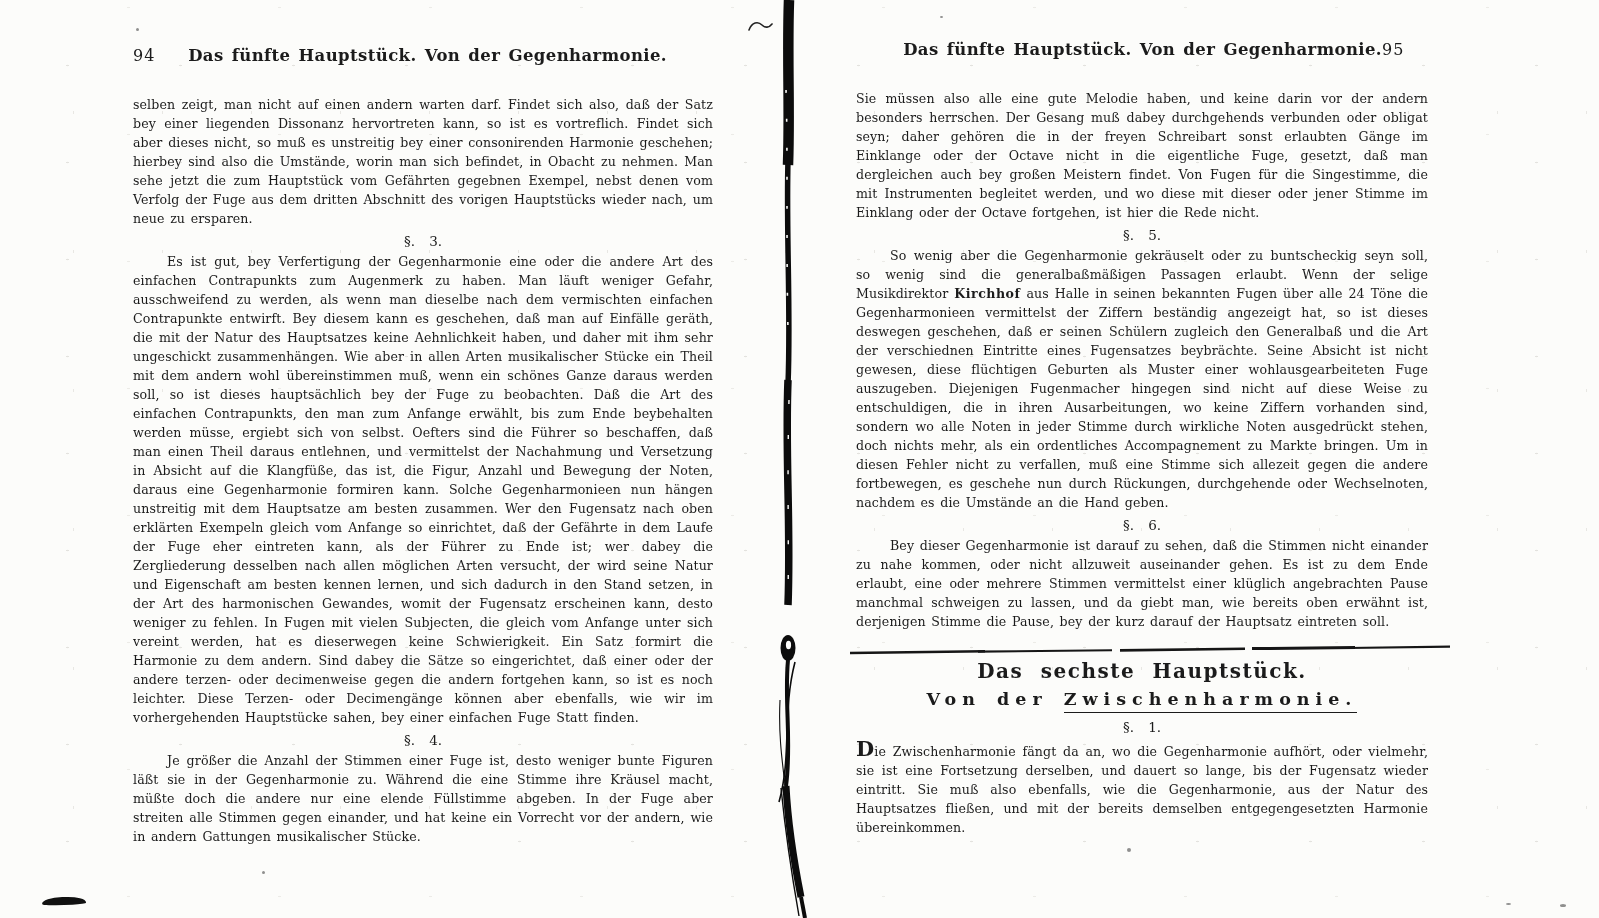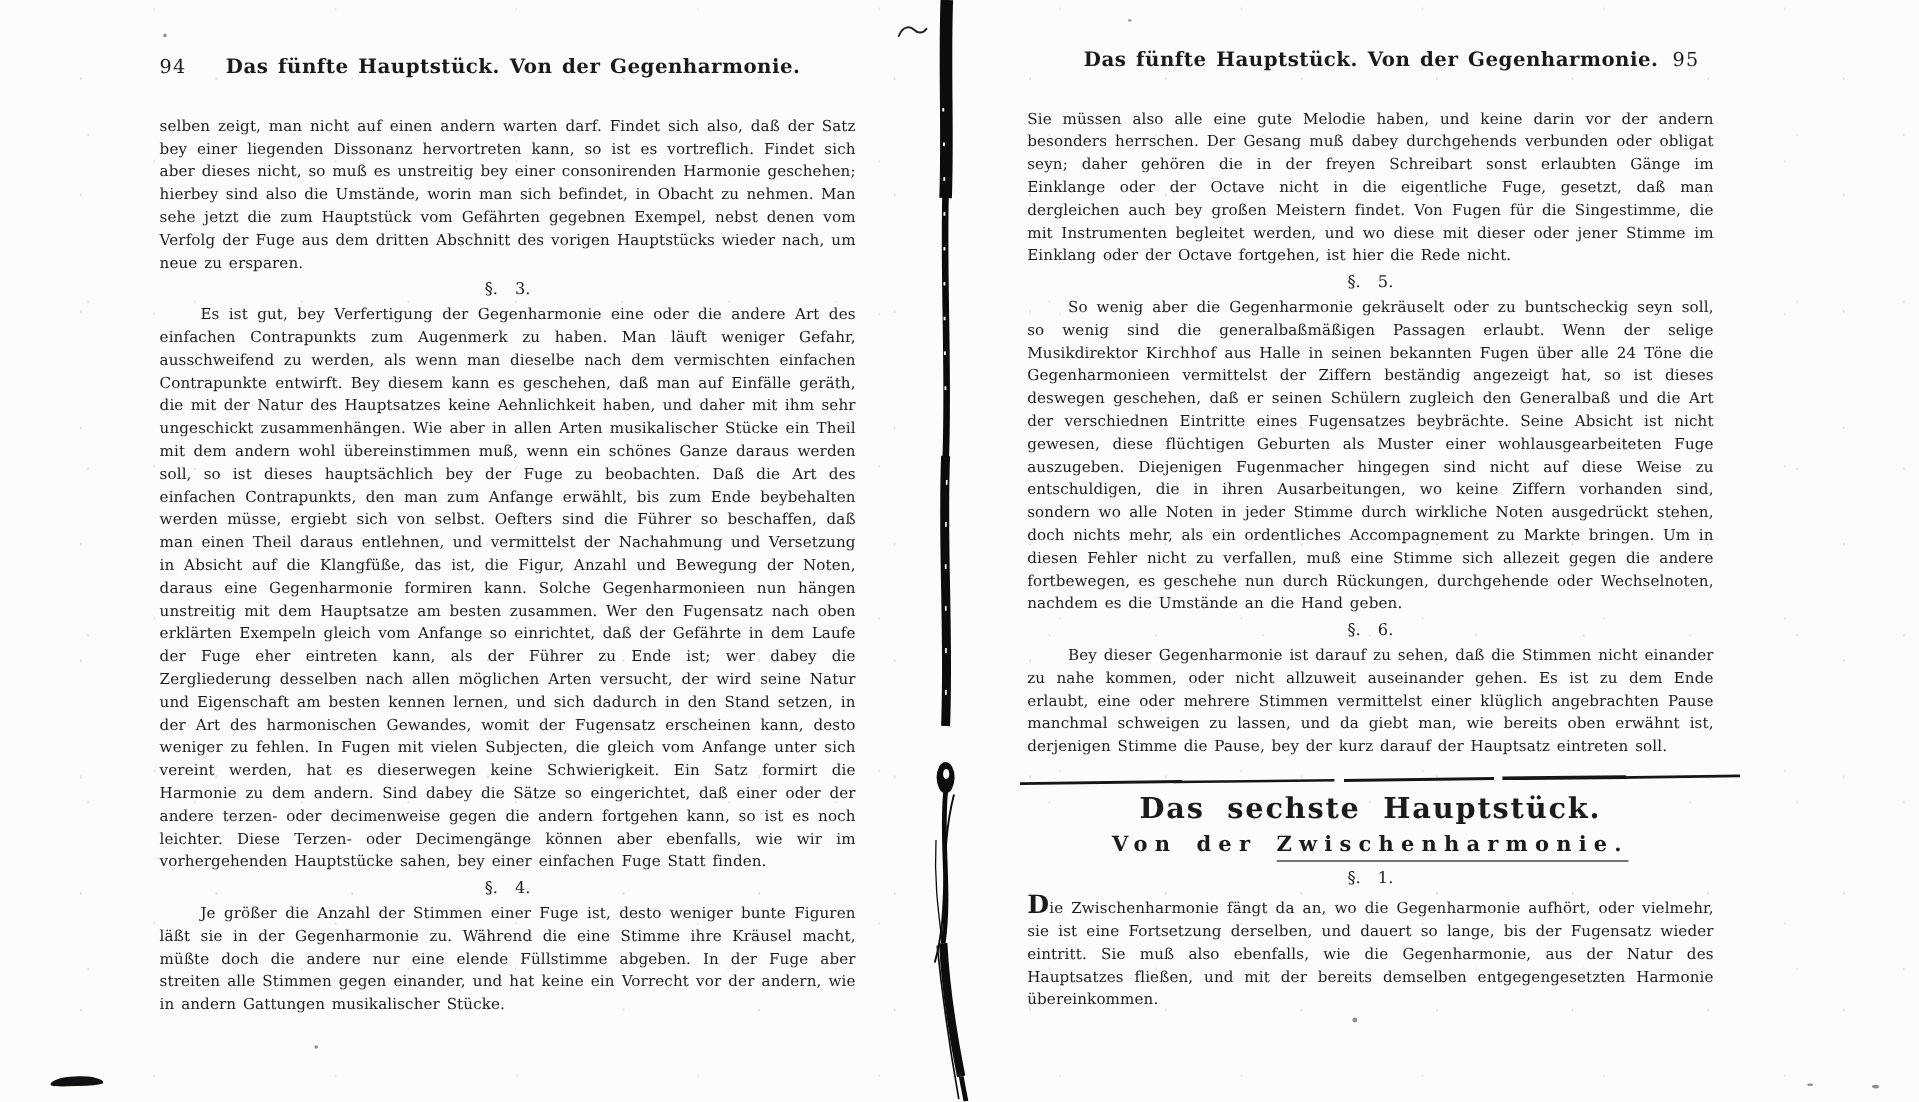--- a/index.html
+++ b/index.html
@@ -14,45 +14,45 @@
     background-position: 11px 17px, 53px 71px, 29px 43px;
     font-family:"DejaVu Serif","Liberation Serif",serif;
     color:#1b1b1b;
   }
   .page { position:absolute; }
   .page-left  { left:133px; top:46px;  width:580px; }
   .page-right { left:856px; top:40px;  width:572px; }
 
   .head-row { display:flex; align-items:baseline; margin-bottom:30px; }
   .page-num { width:46px; font-size:16px; letter-spacing:1px; }
-  .page-num.right { text-align:center; }
+  .page-num.right { text-align:left; }
   .running-head {
     flex:1; text-align:right; font-size:16.5px; font-weight:bold;
     letter-spacing:0.4px; word-spacing:2px; white-space:nowrap;
   }
 
   .body-para {
     margin:0; font-size:12.6px; line-height:19px;
     text-align:justify; letter-spacing:0.1px; word-spacing:1.5px;
   }
   .body-para.indent { text-indent:34px; }
 
   .section-mark {
     text-align:center; font-size:13.5px; margin:5px 0 3px 0;
     word-spacing:10px;
   }
 
-  .schwabacher { font-weight:normal; letter-spacing:0.5px; }
+  .schwabacher { font-weight:bold; letter-spacing:0.5px; }
 
   .divider-wrap { margin:14px 0 6px -6px; height:8px; position:relative; }
   .divider-svg { position:absolute; left:0; top:0; }
 
   .chapter { text-align:center; }
   .chapter-title {
-    margin:2px 0 6px 0; font-size:24px; font-weight:bold;
+    margin:2px 0 6px 0; font-size:20px; font-weight:bold;
     letter-spacing:1.5px; word-spacing:9px;
   }
   .chapter-subtitle {
     margin:0 0 10px 0; font-size:17.5px; font-weight:bold;
     letter-spacing:6px; word-spacing:4px;
   }
   .chapter-subtitle .underlined {
     border-bottom:1.6px solid #1b1b1b; padding-bottom:3px;
   }
 

